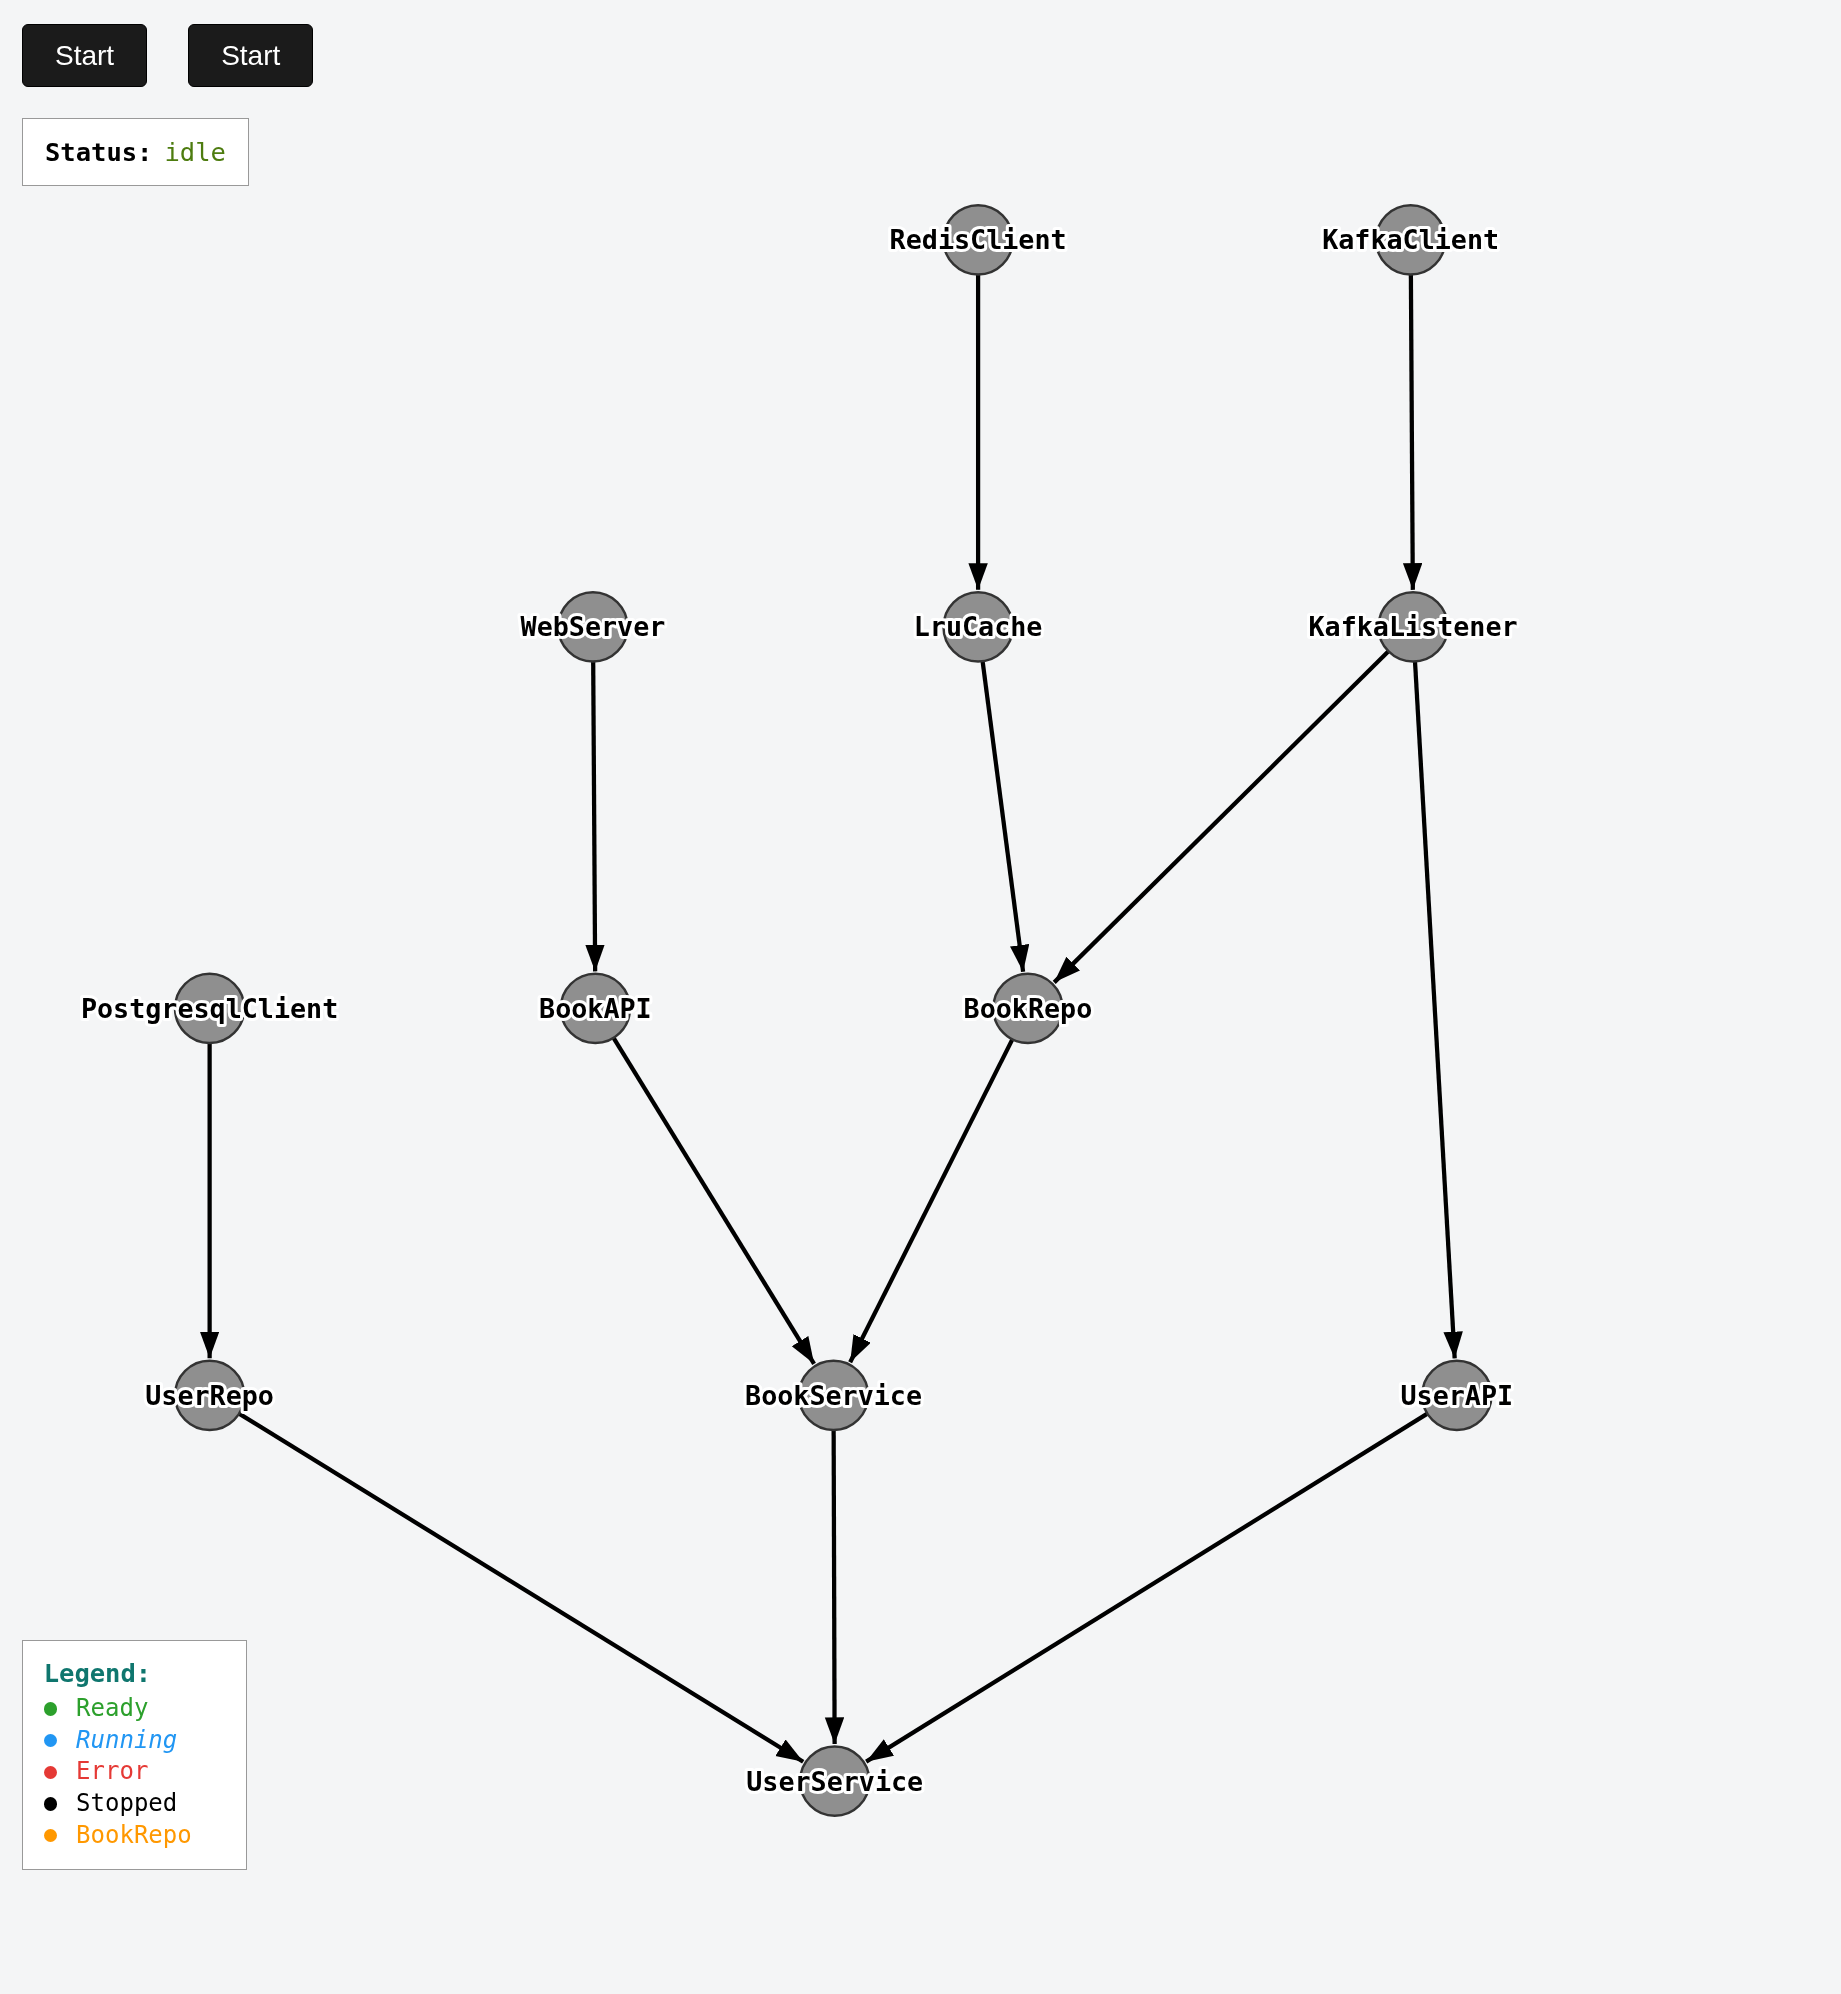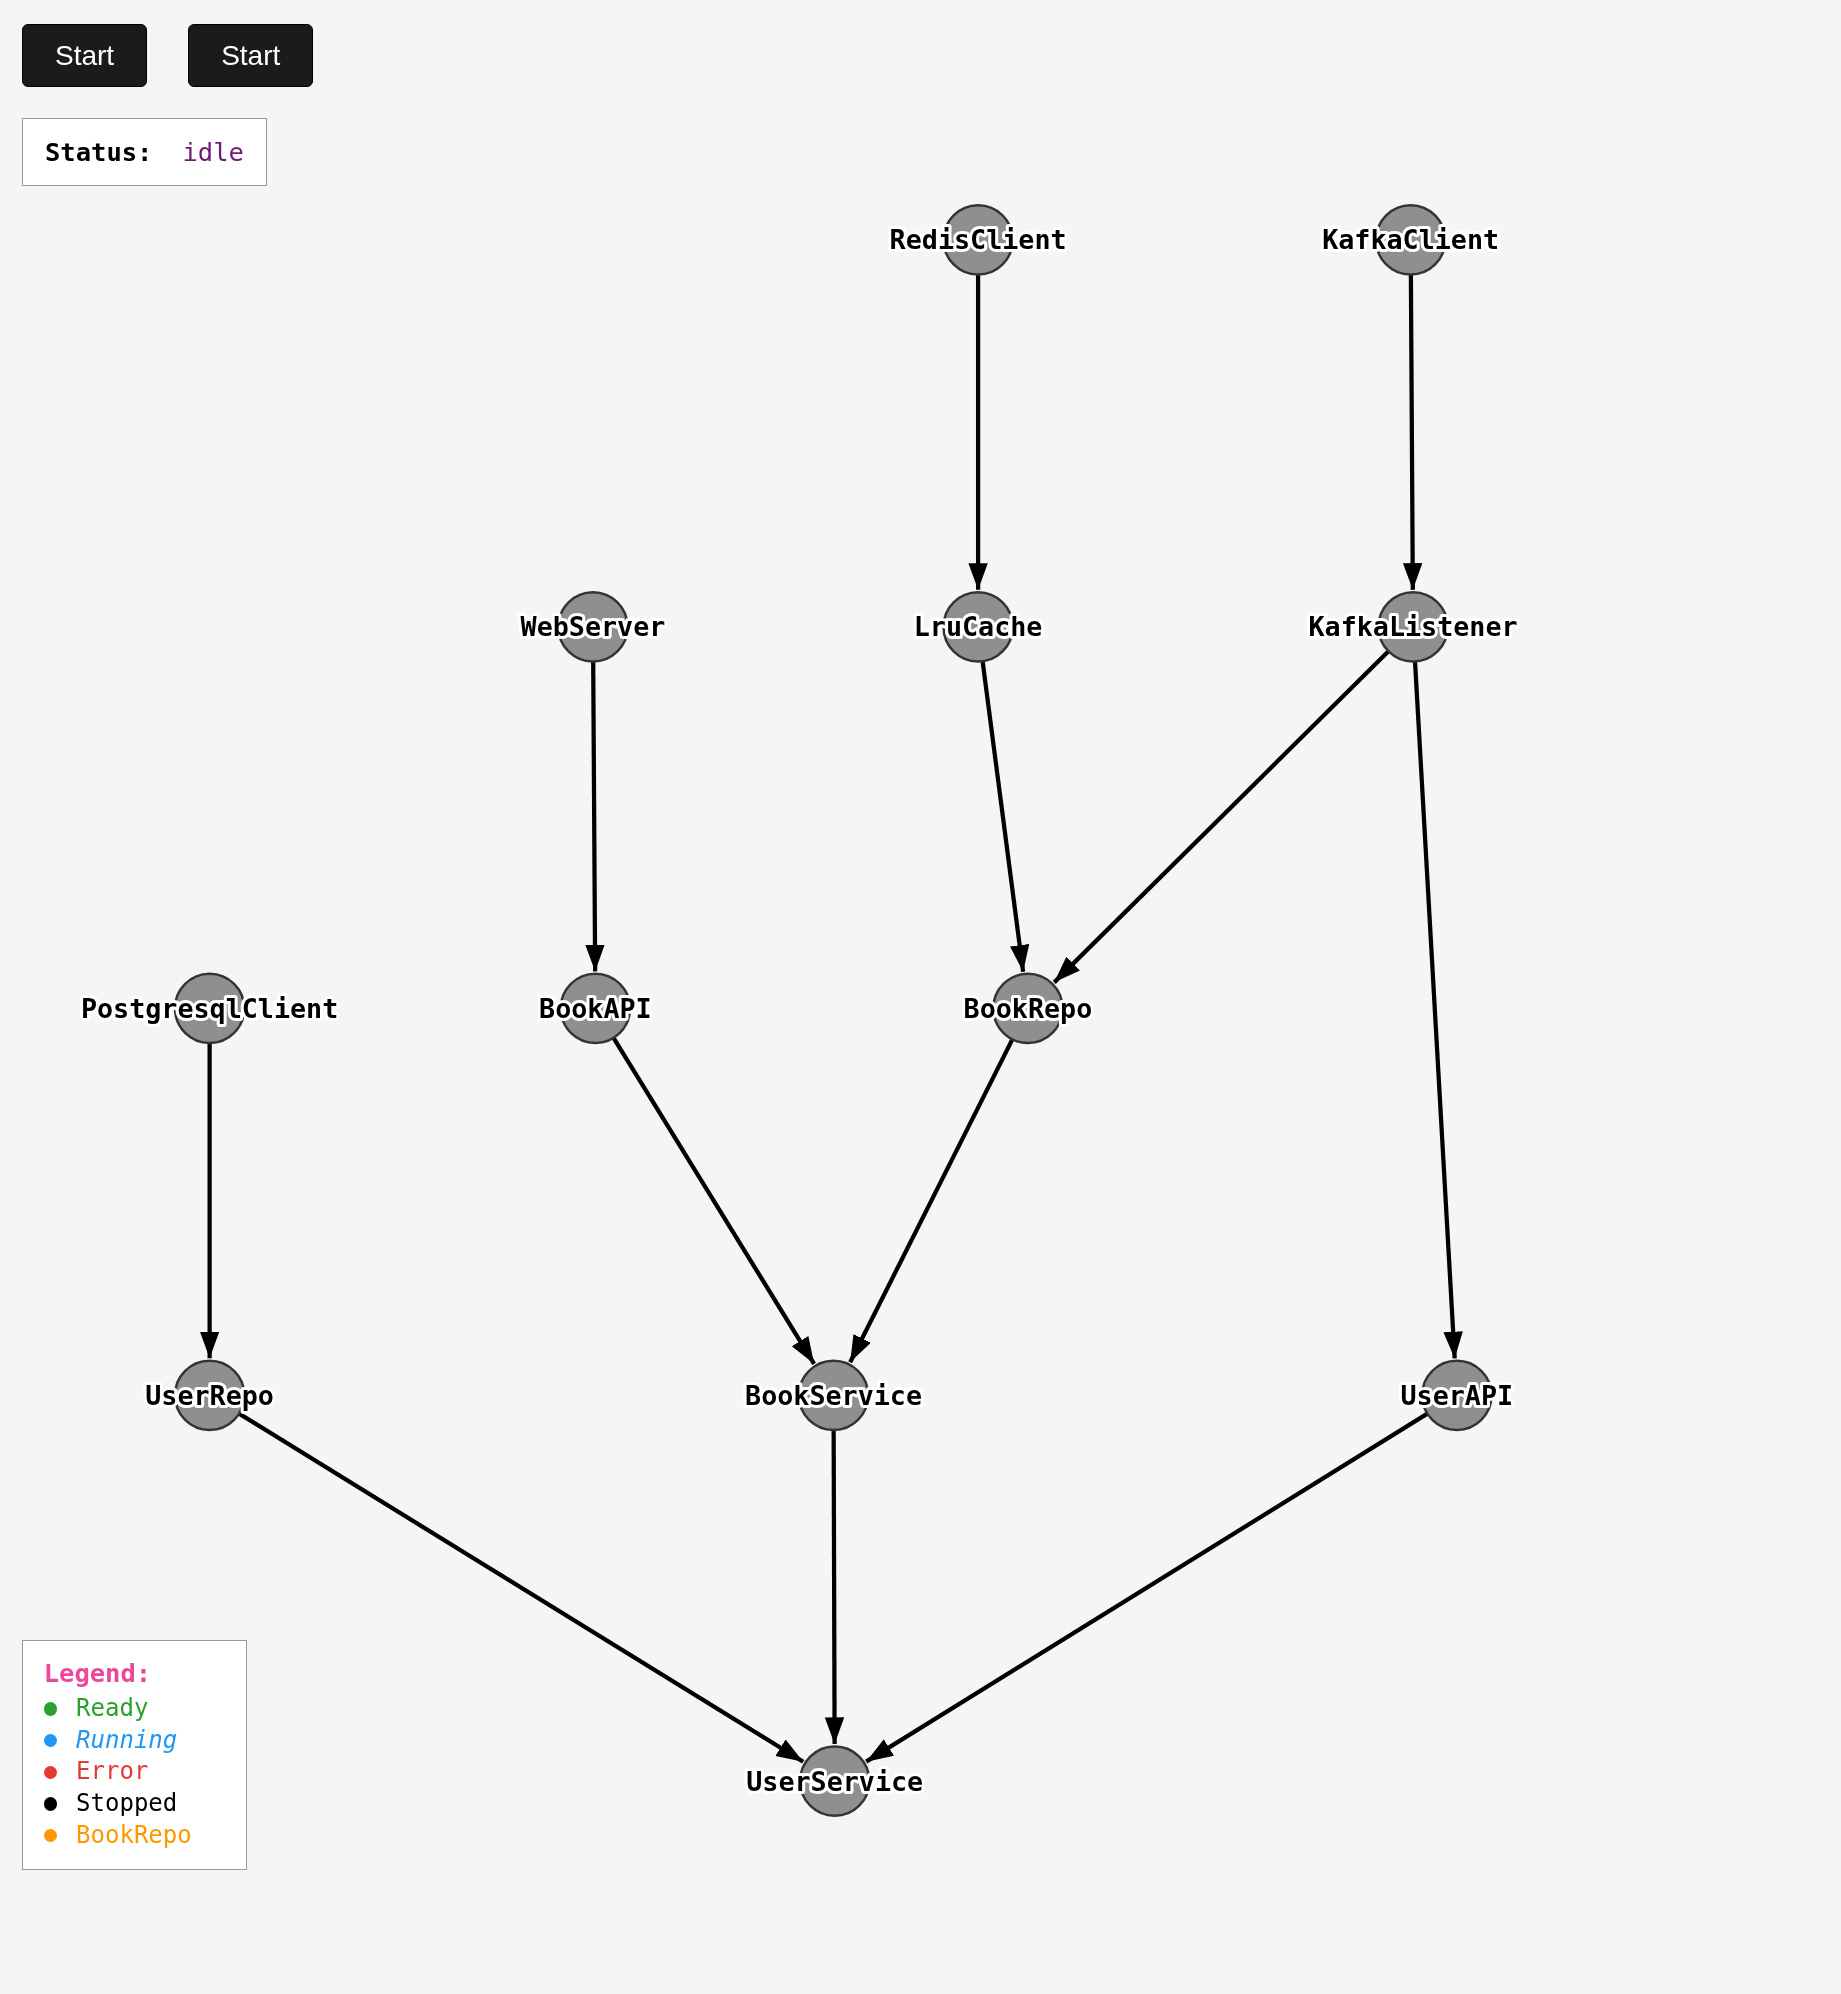--- a/index.html
+++ b/index.html
@@ -57,34 +57,34 @@
     position: absolute;
     left: 22px; top: 118px;
     background: #ffffff;
     border: 1.2px solid #999;
     padding: 18px 22px;
     font-size: 25.5px;
     z-index: 5;
     white-space: nowrap;
   }
   .status-label { font-weight: bold; color: #000; }
-  .status-value { color: #701a75; margin-left: 30px; }
+  .status-value { color: #4d7c0f; margin-left: 12px; }
 
   .legend {
     position: absolute;
     left: 22px; top: 1640px;
     background: #ffffff;
     border: 1.2px solid #999;
     padding: 16px 20.7px 18px 20.7px;
     font-size: 24px;
     line-height: 1.32;
     z-index: 5;
     min-width: 182px;
   }
-  .legend-title { font-weight: bold; font-size: 25.5px; margin-bottom: 2.4px; color: #ec4899; }
+  .legend-title { font-weight: bold; font-size: 25.5px; margin-bottom: 2.4px; color: #0f766e; }
   .legend-item { display: flex; align-items: center; gap: 19px; }
   .legend-dot {
     width: 13.4px; height: 13.4px;
     border-radius: 50%;
     display: inline-block;
     flex: 0 0 auto;
   }
 </style>
 </head>
 <body style="background: rgb(244, 245, 246);">

